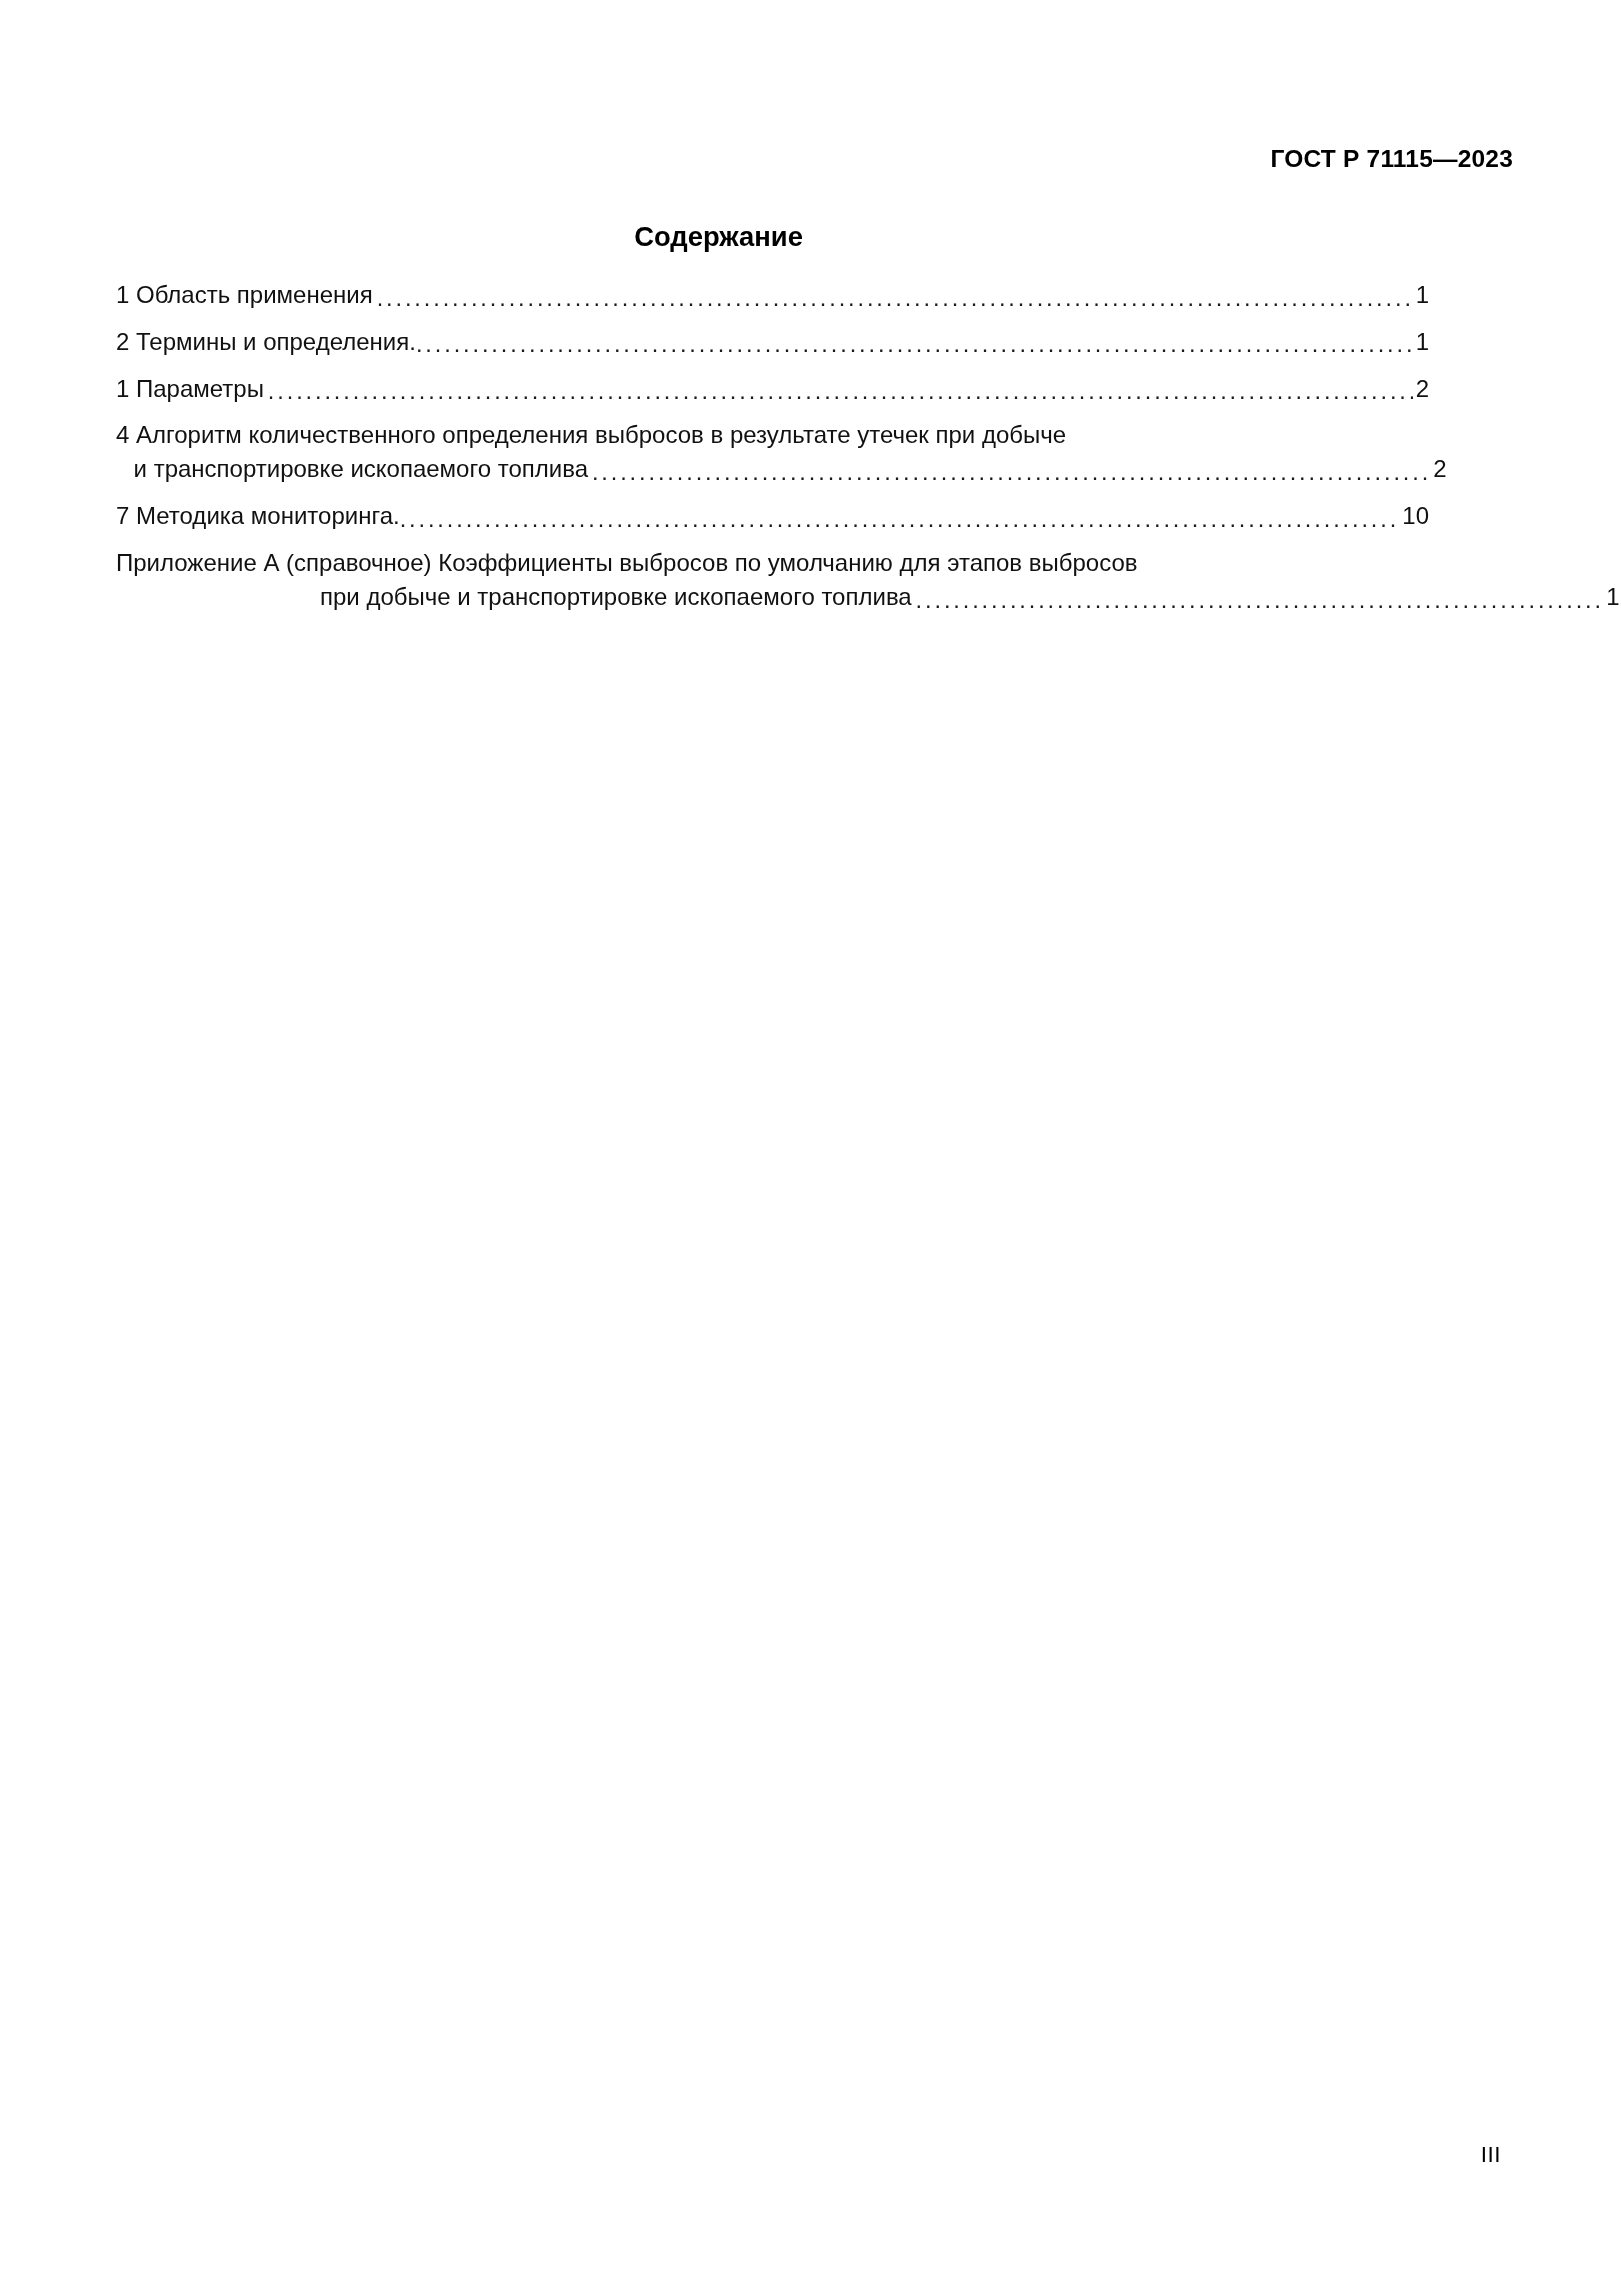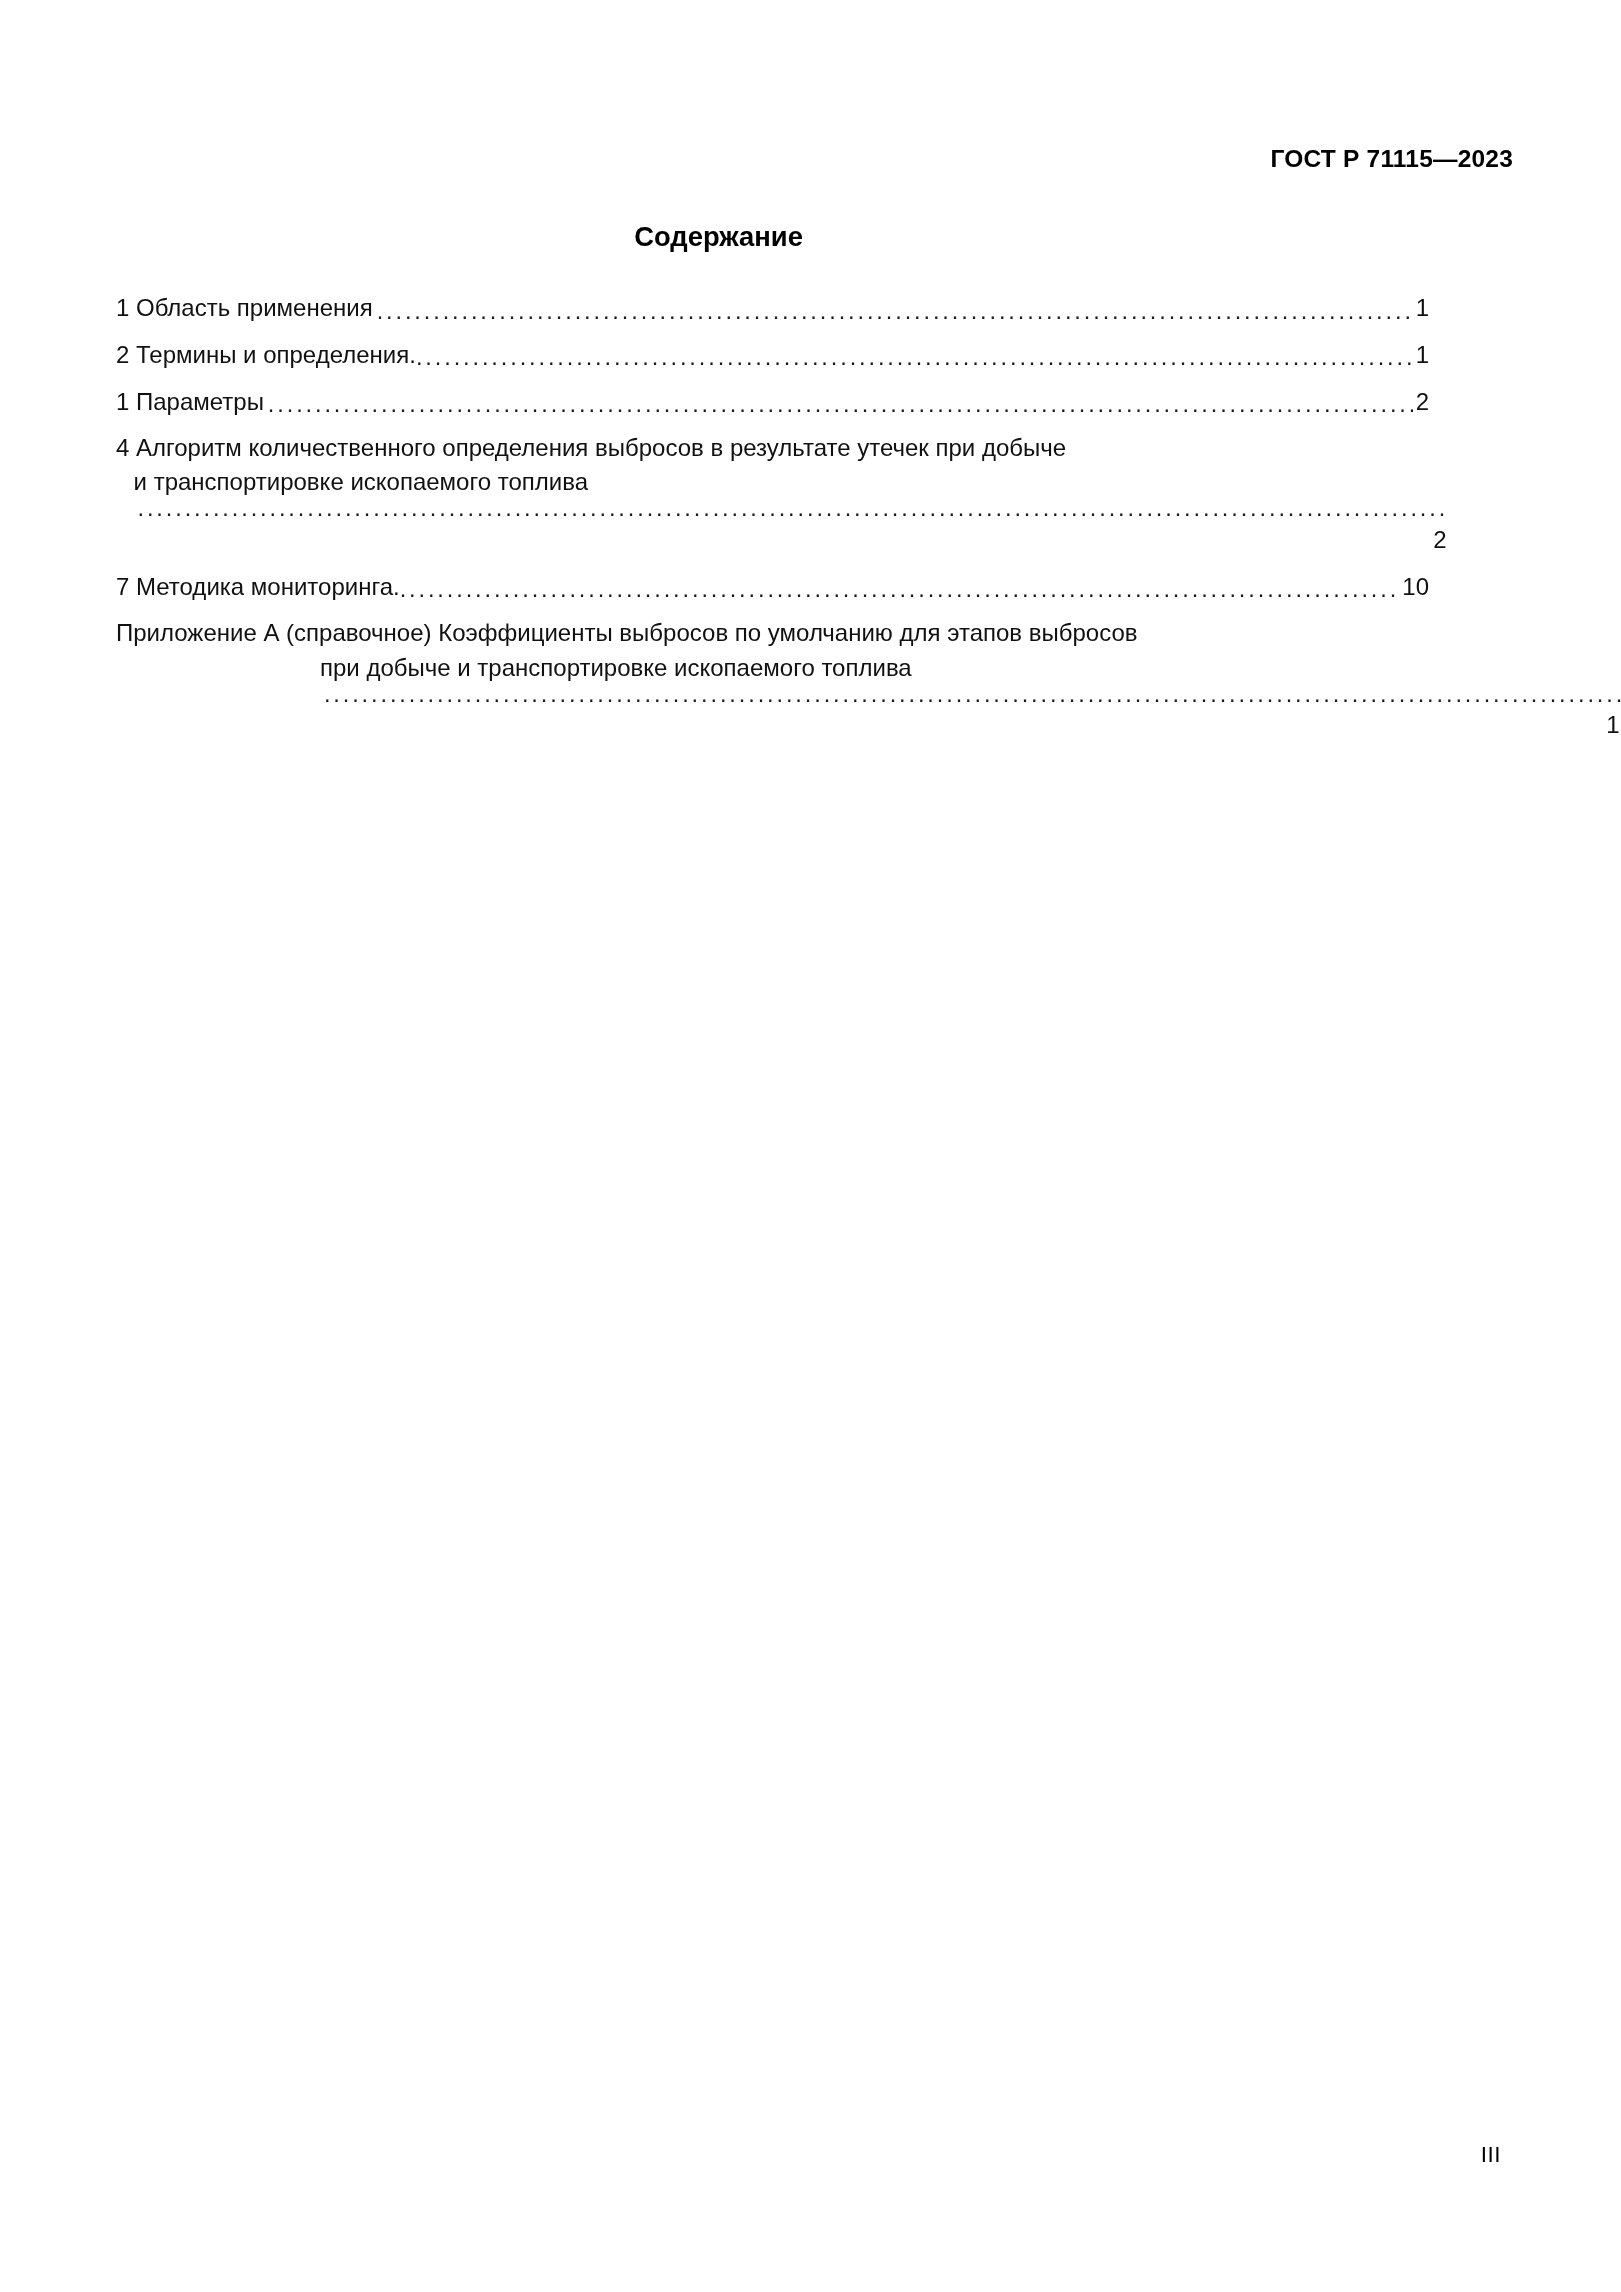--- a/index.html
+++ b/index.html
@@ -32,21 +32,21 @@
     position: absolute;
     top: 221px;
     left: 0;
     width: 1437px;
     text-align: center;
     font-size: 27.4px;
     font-weight: bold;
   }
   .toc {
     position: absolute;
-    top: 291px;
+    top: 278px;
     left: 116px;
     width: 1313px;
   }
   .toc-entry {
     font-size: 24px;
     line-height: 1.42;
     margin-bottom: 12.7px;
     color: #111;
   }
   
@@ -82,22 +82,22 @@
     white-space: pre-wrap;
   }
   .indent-1 {
     padding-left: 17.6px;
   }
   .indent-2 {
     padding-left: 204px;
   }
   .entry-multiline .line2 {
     display: flex;
+    align-items: flex-end;
     width: 100%;
-    flex-direction: column;
   }
   .footer-page {
     position: absolute;
     bottom: 125px;
     right: 120px;
     font-size: 22.5px;
     letter-spacing: 0.5px;
   }
 </style>
 </head>

